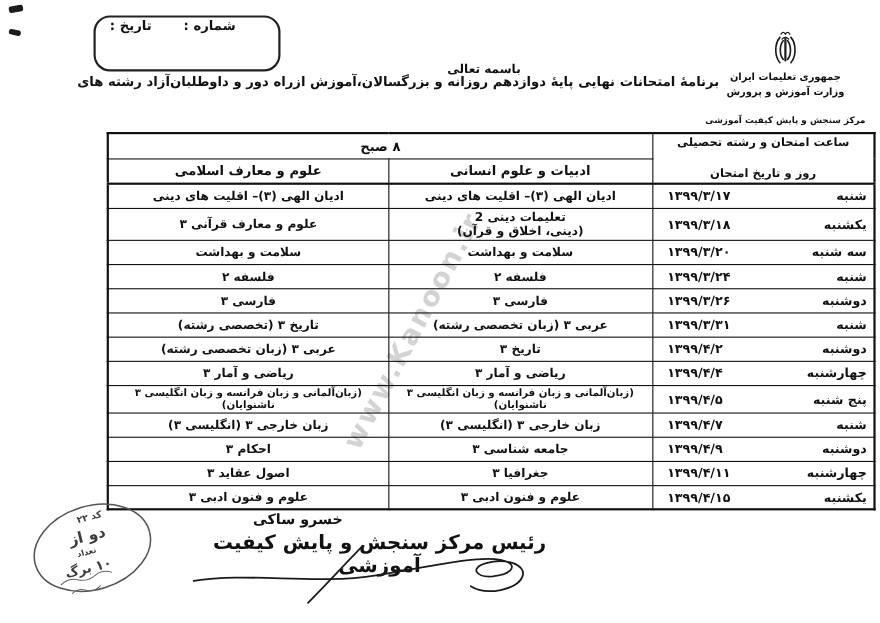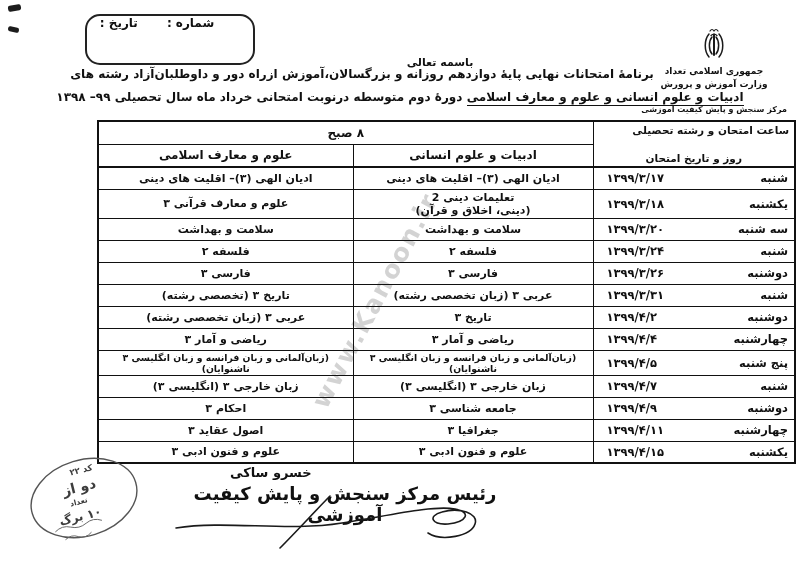--- a/index.html
+++ b/index.html
@@ -39,21 +39,21 @@
   .exam-table {
     position:absolute; top:120px; left:97px; width:697px;
     border-collapse:collapse; table-layout:fixed; border:2px solid #111;
   }
   .exam-table th, .exam-table td {
     border:1px solid #111; text-align:center; padding:1px 3px; font-weight:bold; color:#111;
   }
   .exam-table thead { border-bottom:2px solid #111; }
   .exam-table thead th { font-size:12px; height:21px; }
   .exam-table th.corner { font-size:10.5px; padding:2px 5px; }
-  .corner .c1 { text-align:right; }
+  .corner .c1 { text-align:center; }
   .corner .c2 { text-align:center; margin-top:16px; }
   .exam-table tbody td { font-size:11px; height:22px; white-space:pre-line; }
   .exam-table tbody td.tight { font-size:9.3px; }
   .dd { display:flex; justify-content:space-between; align-items:center; padding:0 3px 0 10px; font-size:11.5px; }
 
   
   .watermark {
     position:absolute; left:225px; top:286px; width:300px; text-align:center;
     transform:rotate(-62deg); direction:ltr;
     color:rgba(168,168,168,0.5); font-size:25px; letter-spacing:2px;
@@ -85,31 +85,28 @@
       <g fill="none" stroke="#1a1a1a" stroke-linecap="round">
         <path d="M22 6 q 4 -6 8 0 q 4 -6 8 0" stroke-width="2.4"></path>
         <path d="M30 13 L30 54" stroke-width="4"></path>
         <path d="M24 15 Q30 9 36 15" stroke-width="2.4"></path>
         <path d="M26 18 C 19 26 19 44 26 52" stroke-width="3"></path>
         <path d="M34 18 C 41 26 41 44 34 52" stroke-width="3"></path>
         <path d="M20 12 C 10 24 10 46 20 58" stroke-width="3"></path>
         <path d="M40 12 C 50 24 50 46 40 58" stroke-width="3"></path>
       </g>
     </svg>
-    <div class="l1">جمهوری اسلامی تعداد</div>
+    <div class="l1">جمهوری تعلیمات ایران</div>
     <div class="l2">وزارت آموزش و پرورش</div>
     <div class="l3">مرکز سنجش و پایش کیفیت آموزشی</div>
   </div>
 
   <div class="bismillah">باسمه تعالی</div>
 
   <div class="title1">برنامهٔ امتحانات نهایی پایهٔ دوازدهم روزانه و بزرگسالان،آموزش ازراه دور و داوطلبان‌آزاد رشته های</div>
-  <div class="title2">
-    <span class="u">ادبیات و علوم انسانی و علوم و معارف اسلامی</span><span> دورهٔ دوم متوسطه درنوبت امتحانی خرداد ماه سال تحصیلی ۹۹– ۱۳۹۸</span>
-  </div>
 
   <div class="watermark">www.Kanoon.ir</div>
 
   <table class="exam-table">
     <colgroup>
       <col style="width:202px">
         <col style="width:240px">
         <col style="width:255px">
     </colgroup>
     <thead>

